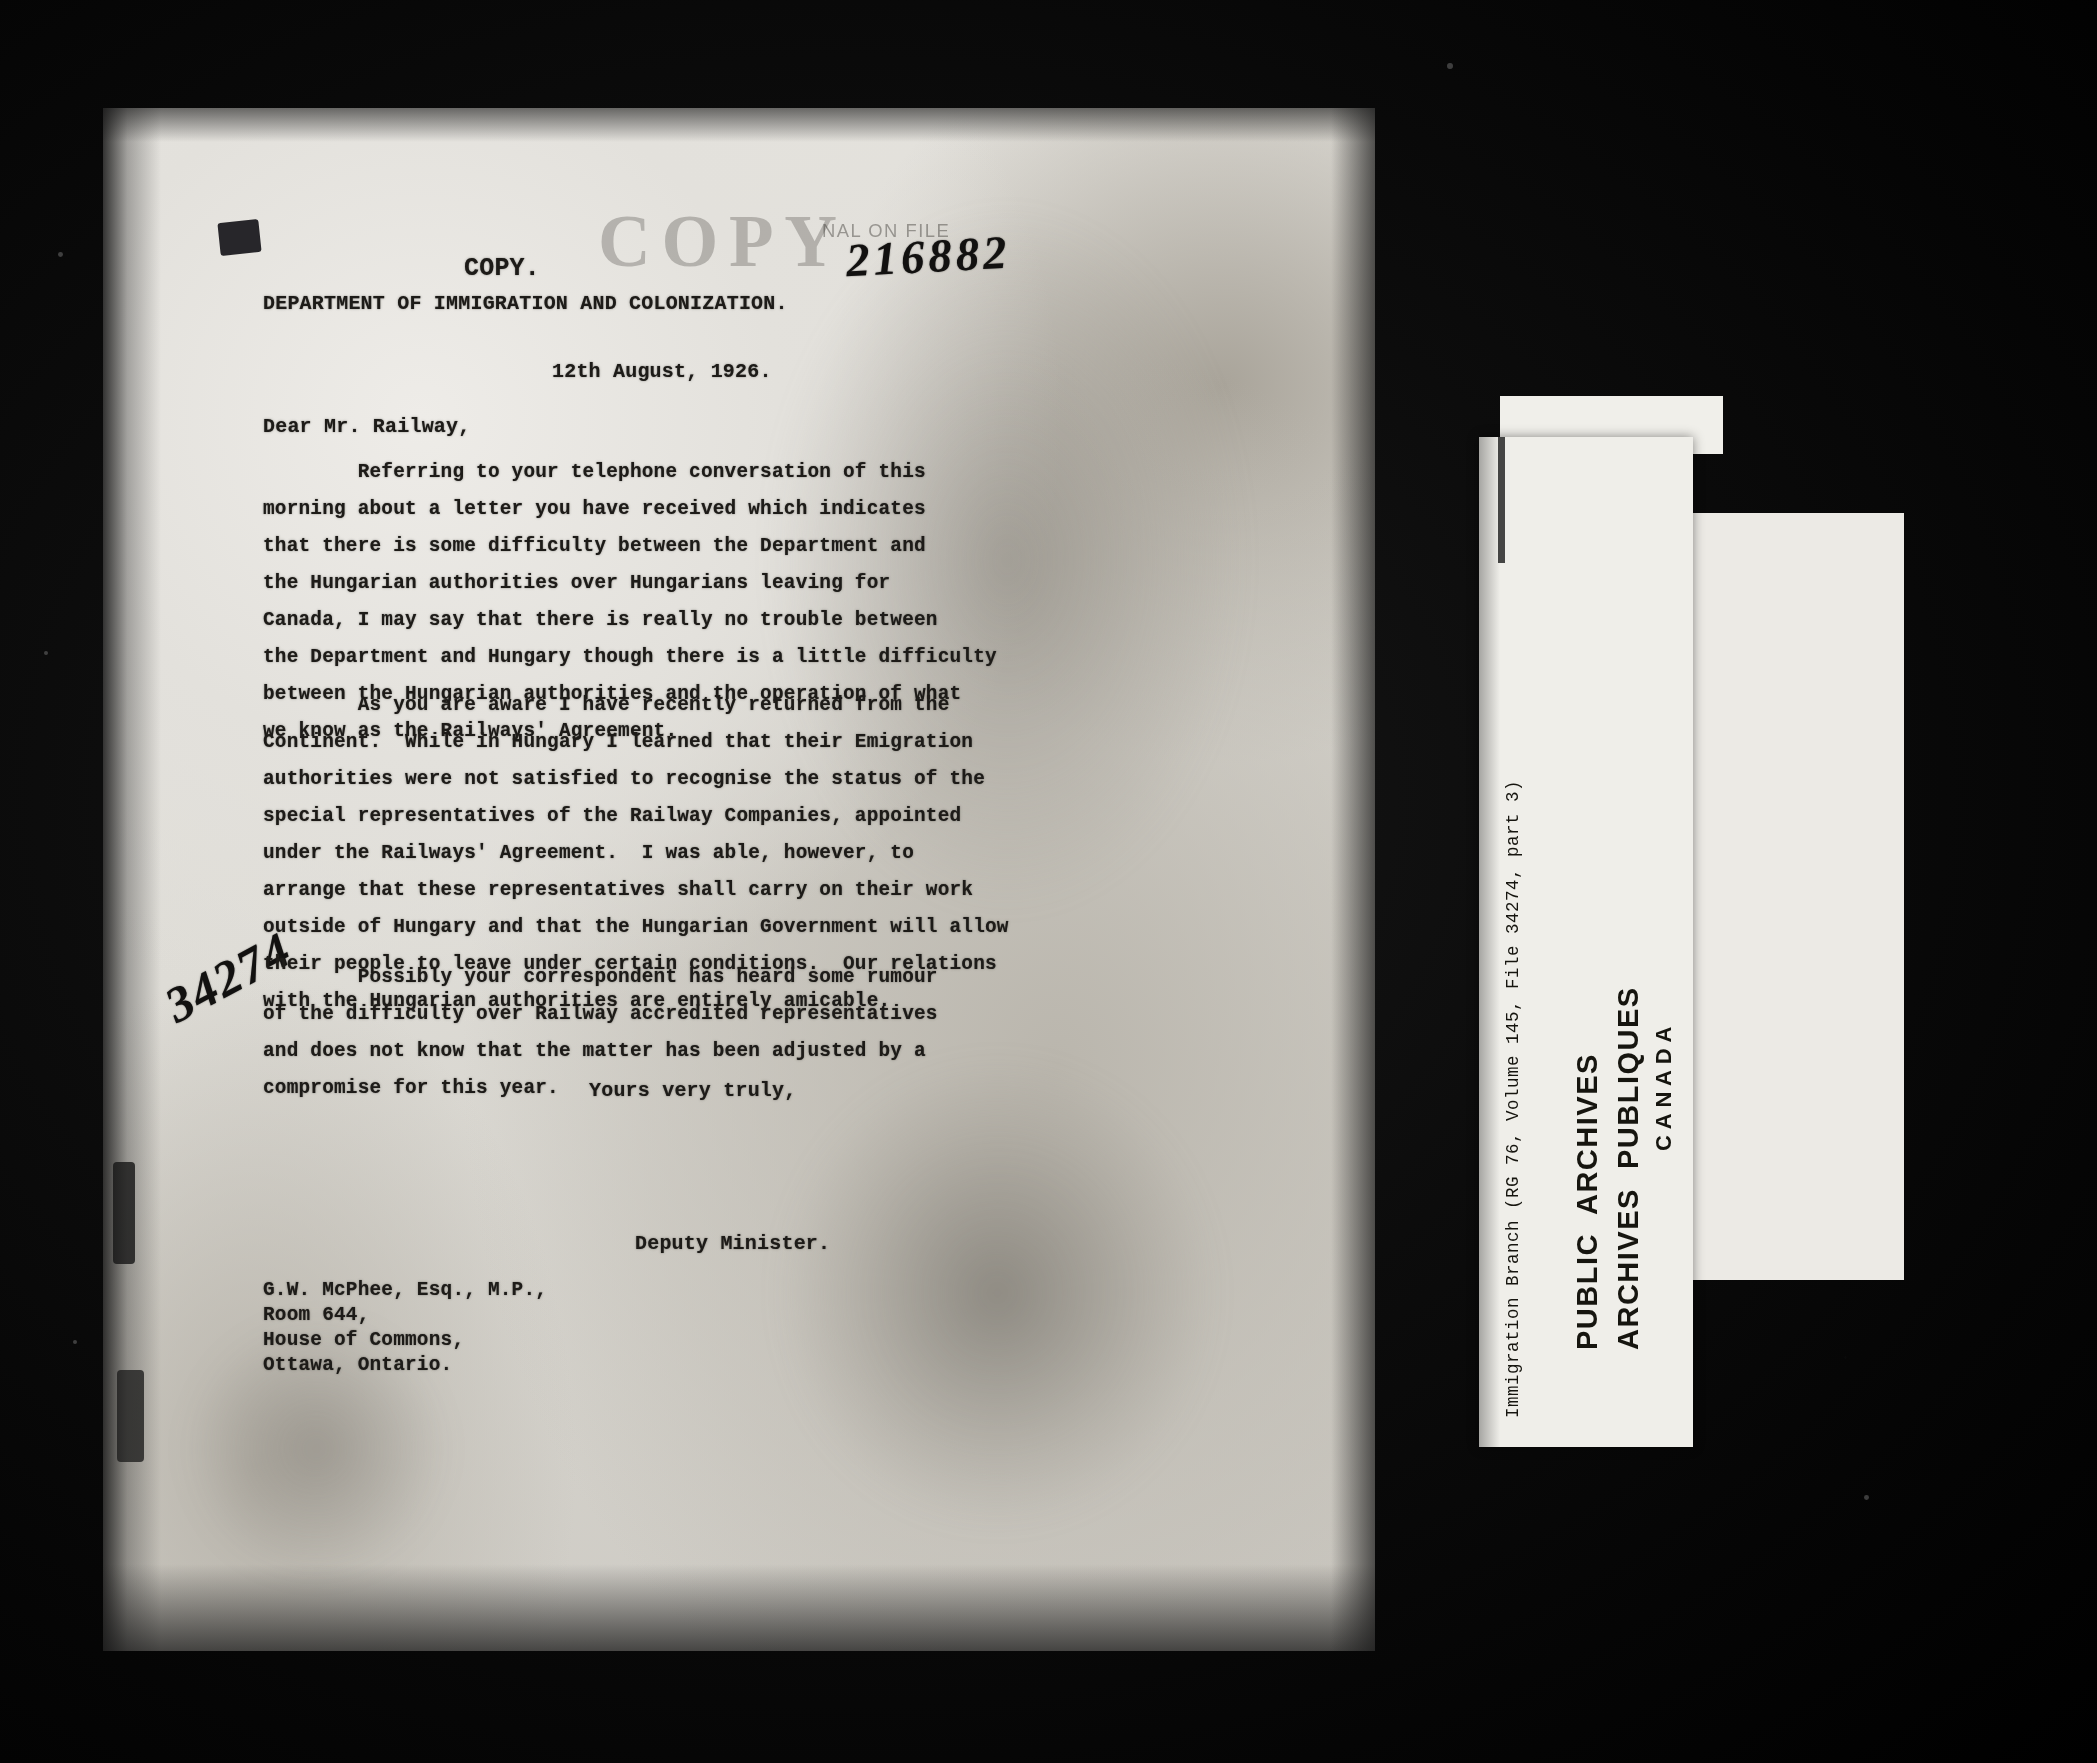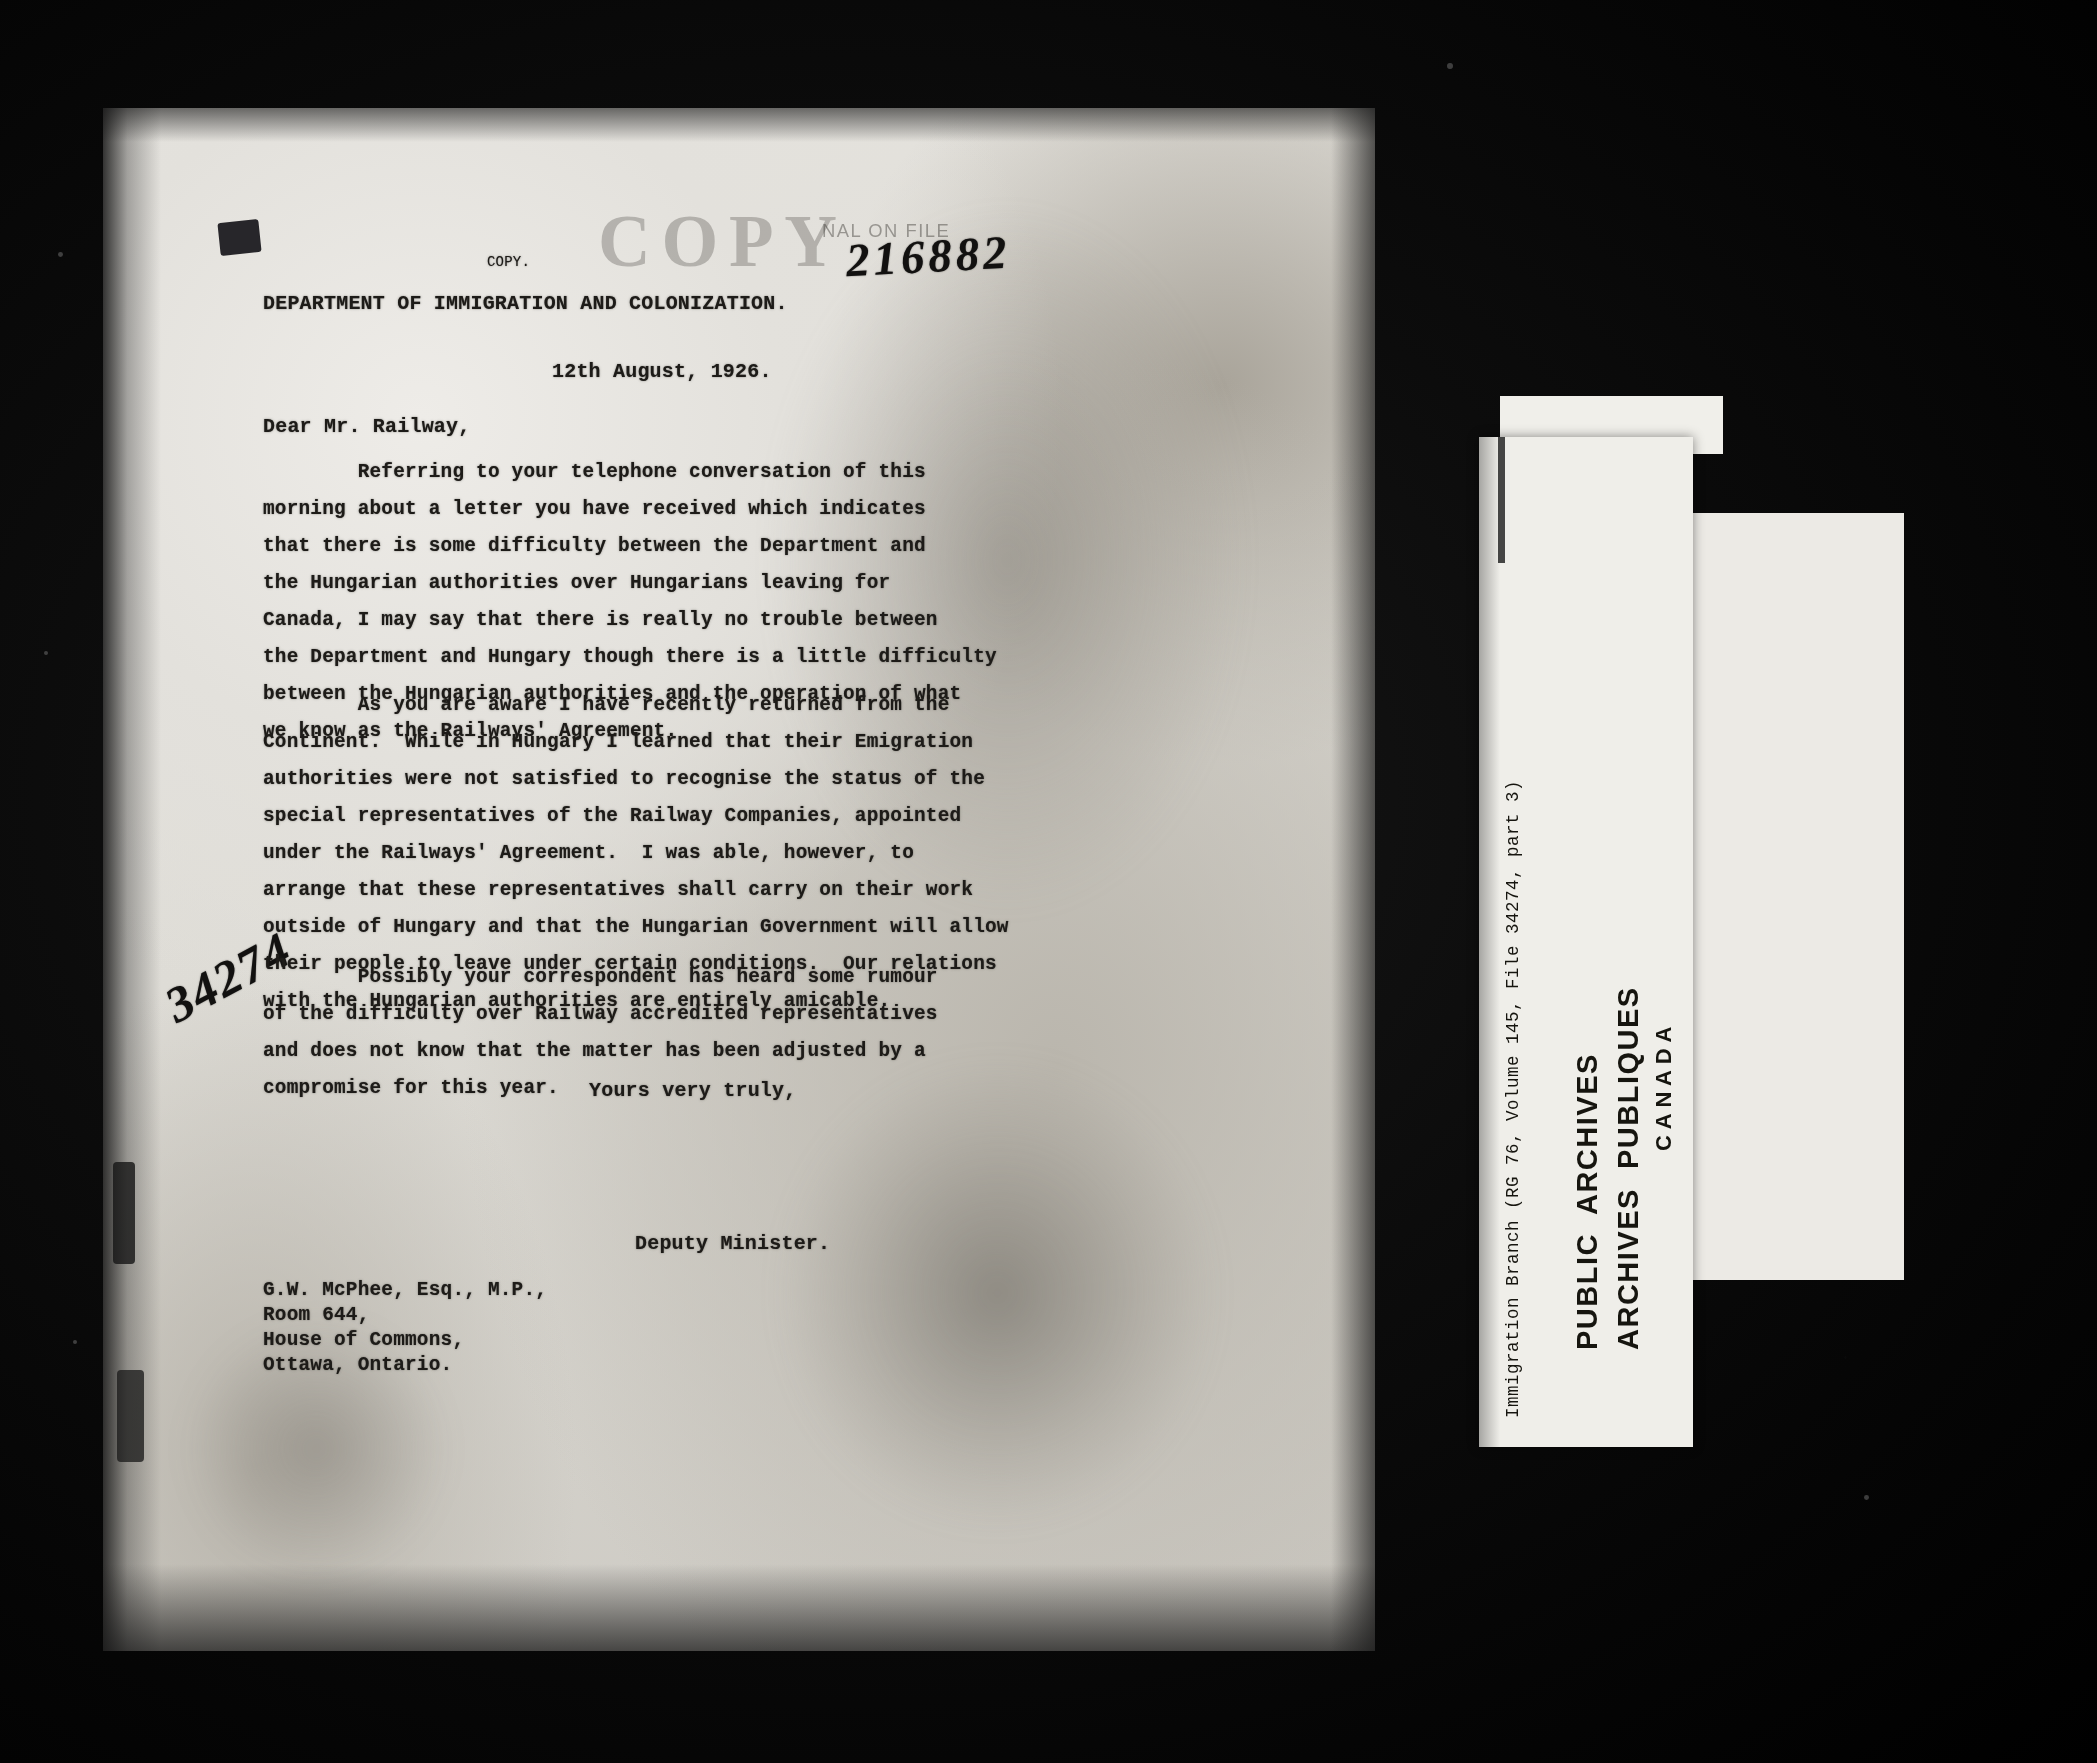--- a/index.html
+++ b/index.html
@@ -121,21 +121,21 @@
   
   .txt {
     position: absolute;
     color: #1d1b18;
     font-family: "Liberation Mono", monospace;
     white-space: pre;
     letter-spacing: 0.2px;
     text-shadow: 0 0 1px rgba(40,38,34,.55), 0 0 2.9px rgba(60,58,52,.3);
   }
 
-  .copy-label   { left: 384px;  top: 146px;  font-size: 14px; font-weight: normal; }
+  .copy-label   { left: 361px;  top: 146px;  font-size: 25px; font-weight: bold; }
   .dept-line    { left: 160px;  top: 184px;  font-size: 20px; font-weight: bold; text-align: center; }
   .date-line    { left: 449px;  top: 252px;  font-size: 20px; font-weight: bold; }
   .salutation   { left: 160px;  top: 307px;  font-size: 20px; font-weight: bold; }
 
   .para { left: 160px; font-size: 19.4px; line-height: 37px; font-weight: bold; }
   .para-1 { top: 346px; }
   .para-2 { top: 579px; }
   .para-3 { top: 851px; }
 
   .closing    { left: 486px; top: 971px; font-size: 20px; font-weight: bold; }

